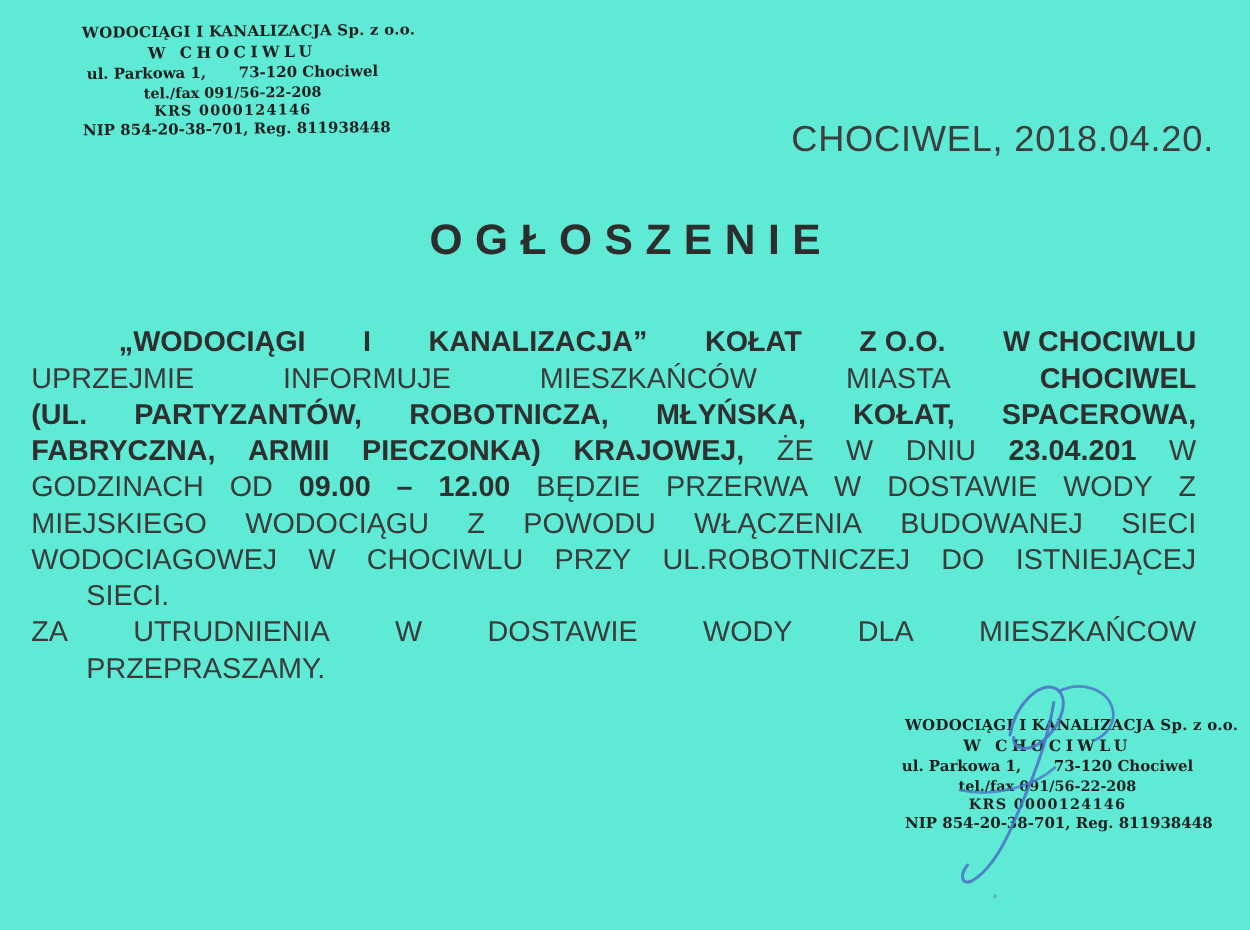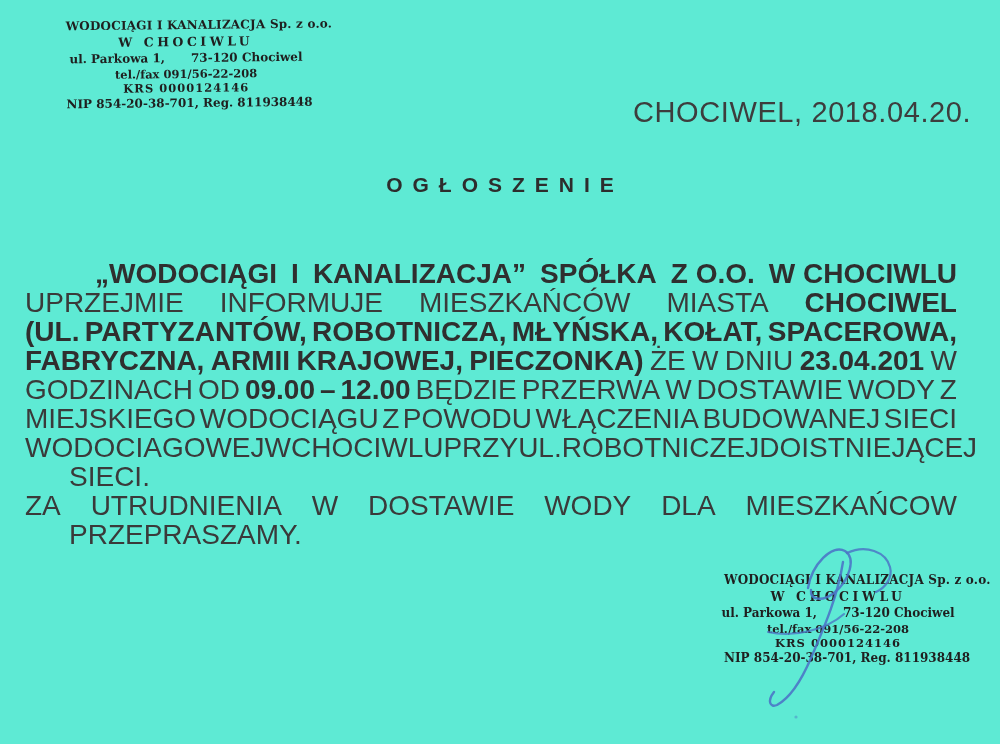--- a/index.html
+++ b/index.html
@@ -37,33 +37,33 @@
     left: 633px; top: 96px;
     font-size: 29px;
     color: #3d3d3d;
     letter-spacing: 0.6px;
   }
   .doc-title {
     position: absolute;
     left: 0; top: 173px;
     width: 1000px;
     text-align: center;
-    font-size: 21px;
+    font-size: 34px;
     font-weight: bold;
     letter-spacing: 10px;
     text-indent: 10px;
     color: #2d2d2d;
   }
 
   
   .body-text {
     position: absolute;
     left: 25px; top: 259px;
     width: 932px;
-    font-size: 28px;
+    font-size: 23px;
     color: #3a3a3a;
   }
   .line {
     display: flex;
     justify-content: space-between;
     align-items: baseline;
     height: 29px;
     line-height: 29px;
     white-space: nowrap;
   }
@@ -98,21 +98,21 @@
 
   <div class="date-line">CHOCIWEL, 2018.04.20.</div>
 
   <div class="doc-title">OGŁOSZENIE</div>
 
   <div class="body-text">
       <div class="line" style="padding-left: 70px;">
         <span class="word bold">„WODOCIĄGI</span>
         <span class="word bold">I</span>
         <span class="word bold">KANALIZACJA”</span>
-        <span class="word bold">SPÓŁKA</span>
+        <span class="word bold">KOŁAT</span>
         <span class="word bold">Z O.O.</span>
         <span class="word bold">W CHOCIWLU</span>
       </div>
       <div class="line">
         <span class="word">UPRZEJMIE</span>
         <span class="word">INFORMUJE</span>
         <span class="word">MIESZKAŃCÓW</span>
         <span class="word">MIASTA</span>
         <span class="word bold">CHOCIWEL</span>
       </div>
@@ -120,22 +120,22 @@
         <span class="word bold">(UL.</span>
         <span class="word bold">PARTYZANTÓW,</span>
         <span class="word bold">ROBOTNICZA,</span>
         <span class="word bold">MŁYŃSKA,</span>
         <span class="word bold">KOŁAT,</span>
         <span class="word bold">SPACEROWA,</span>
       </div>
       <div class="line">
         <span class="word bold">FABRYCZNA,</span>
         <span class="word bold">ARMII</span>
+        <span class="word bold">PIECZONKA)</span>
         <span class="word bold">KRAJOWEJ,</span>
-        <span class="word bold">PIECZONKA)</span>
         <span class="word">ŻE</span>
         <span class="word">W</span>
         <span class="word">DNIU</span>
         <span class="word bold">23.04.201</span>
         <span class="word">W</span>
       </div>
       <div class="line">
         <span class="word">GODZINACH</span>
         <span class="word">OD</span>
         <span class="word bold">09.00</span>

